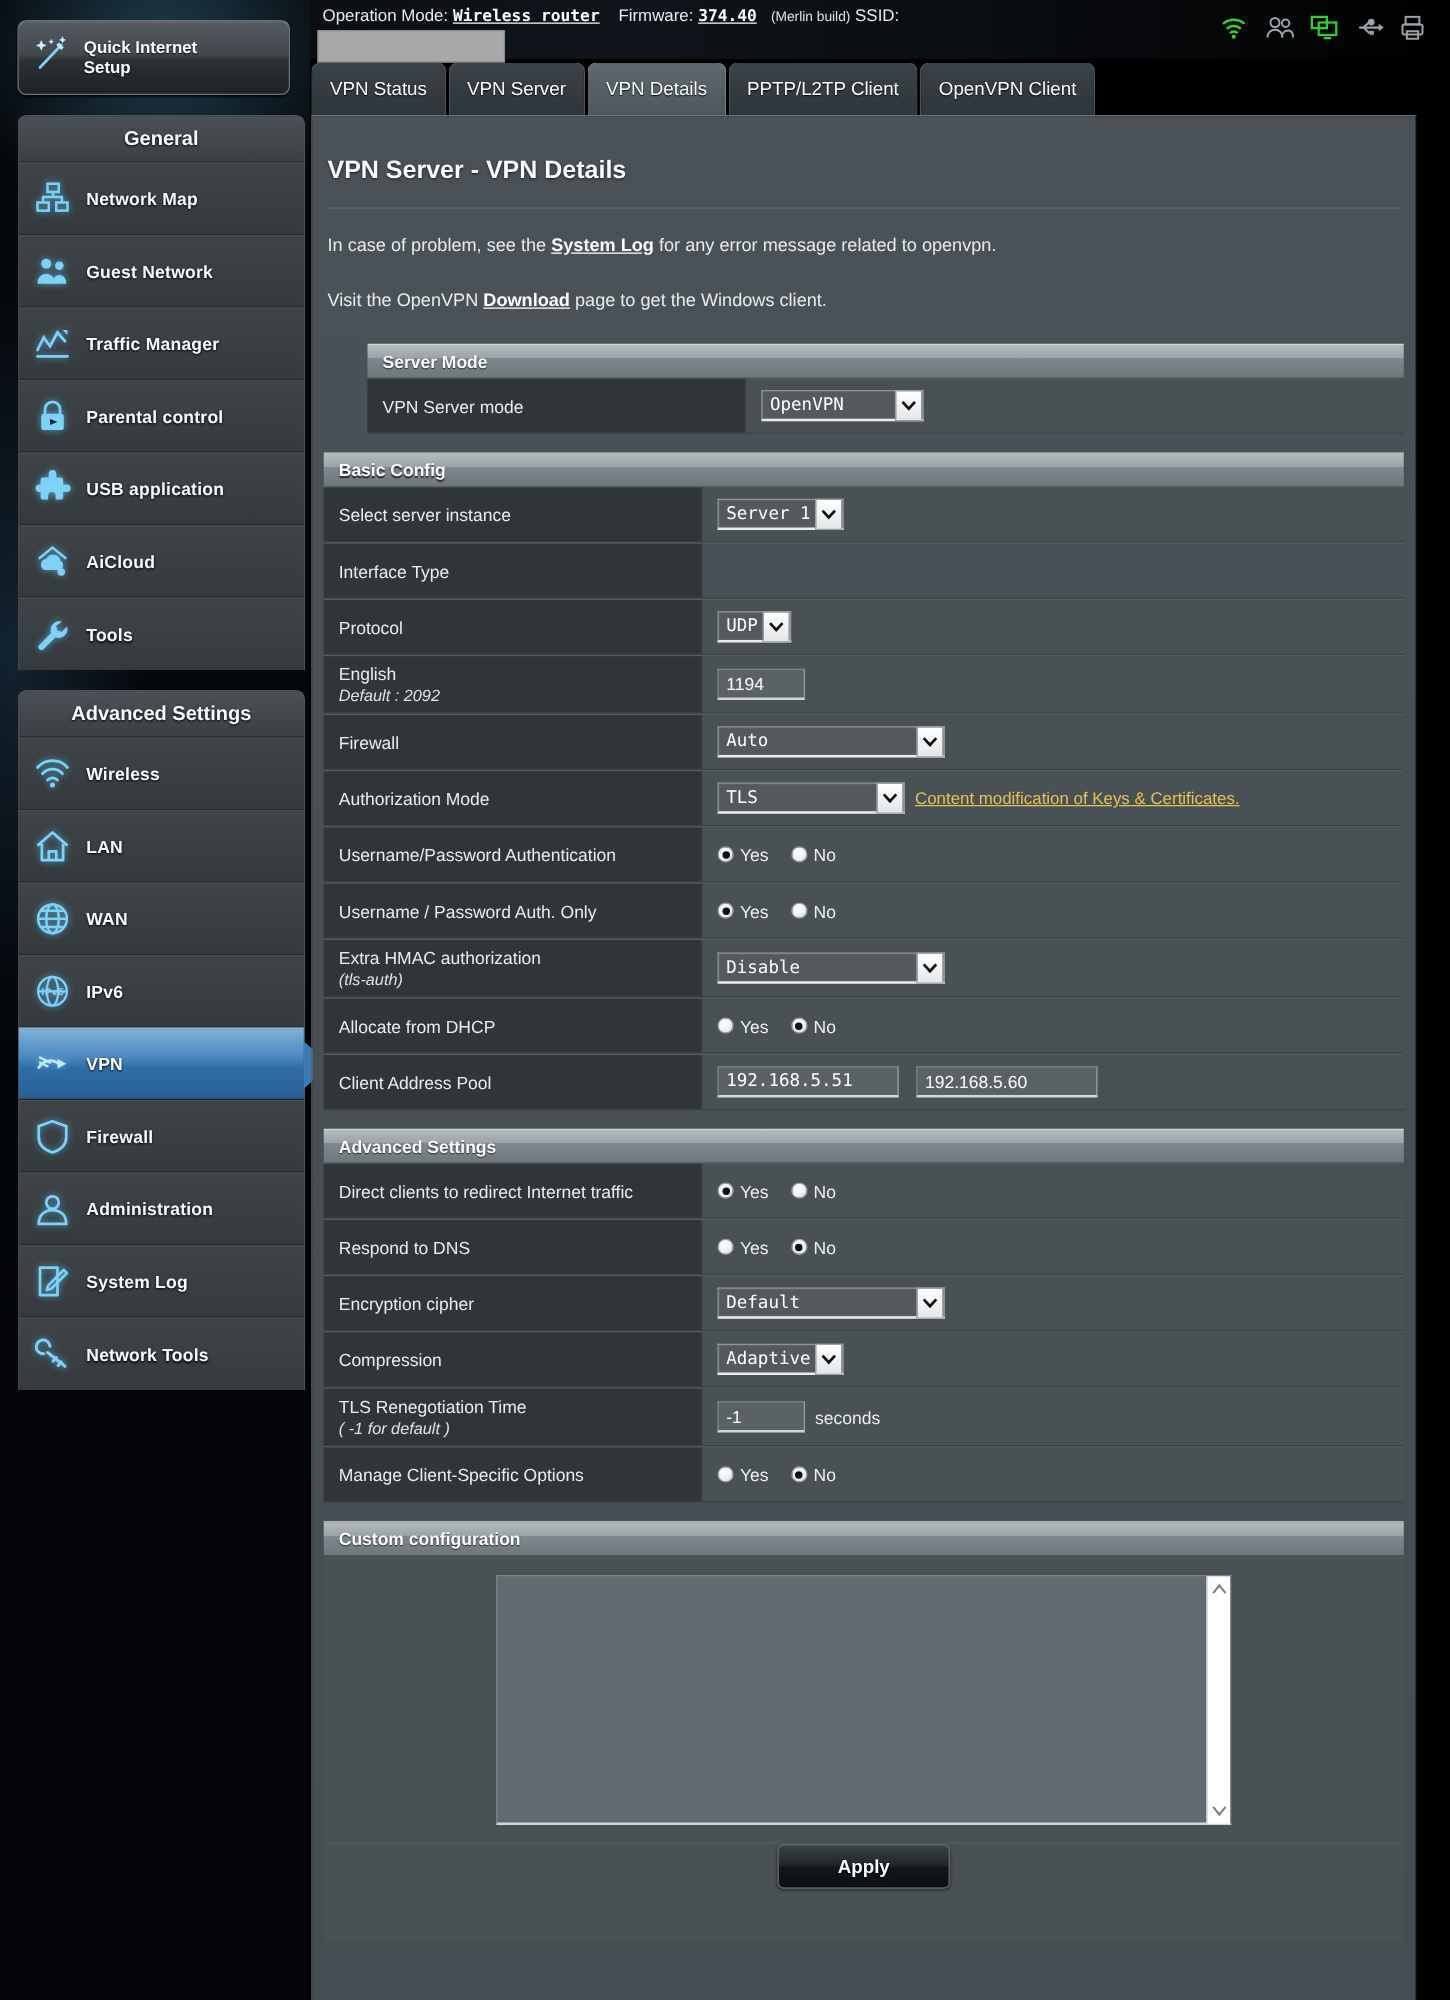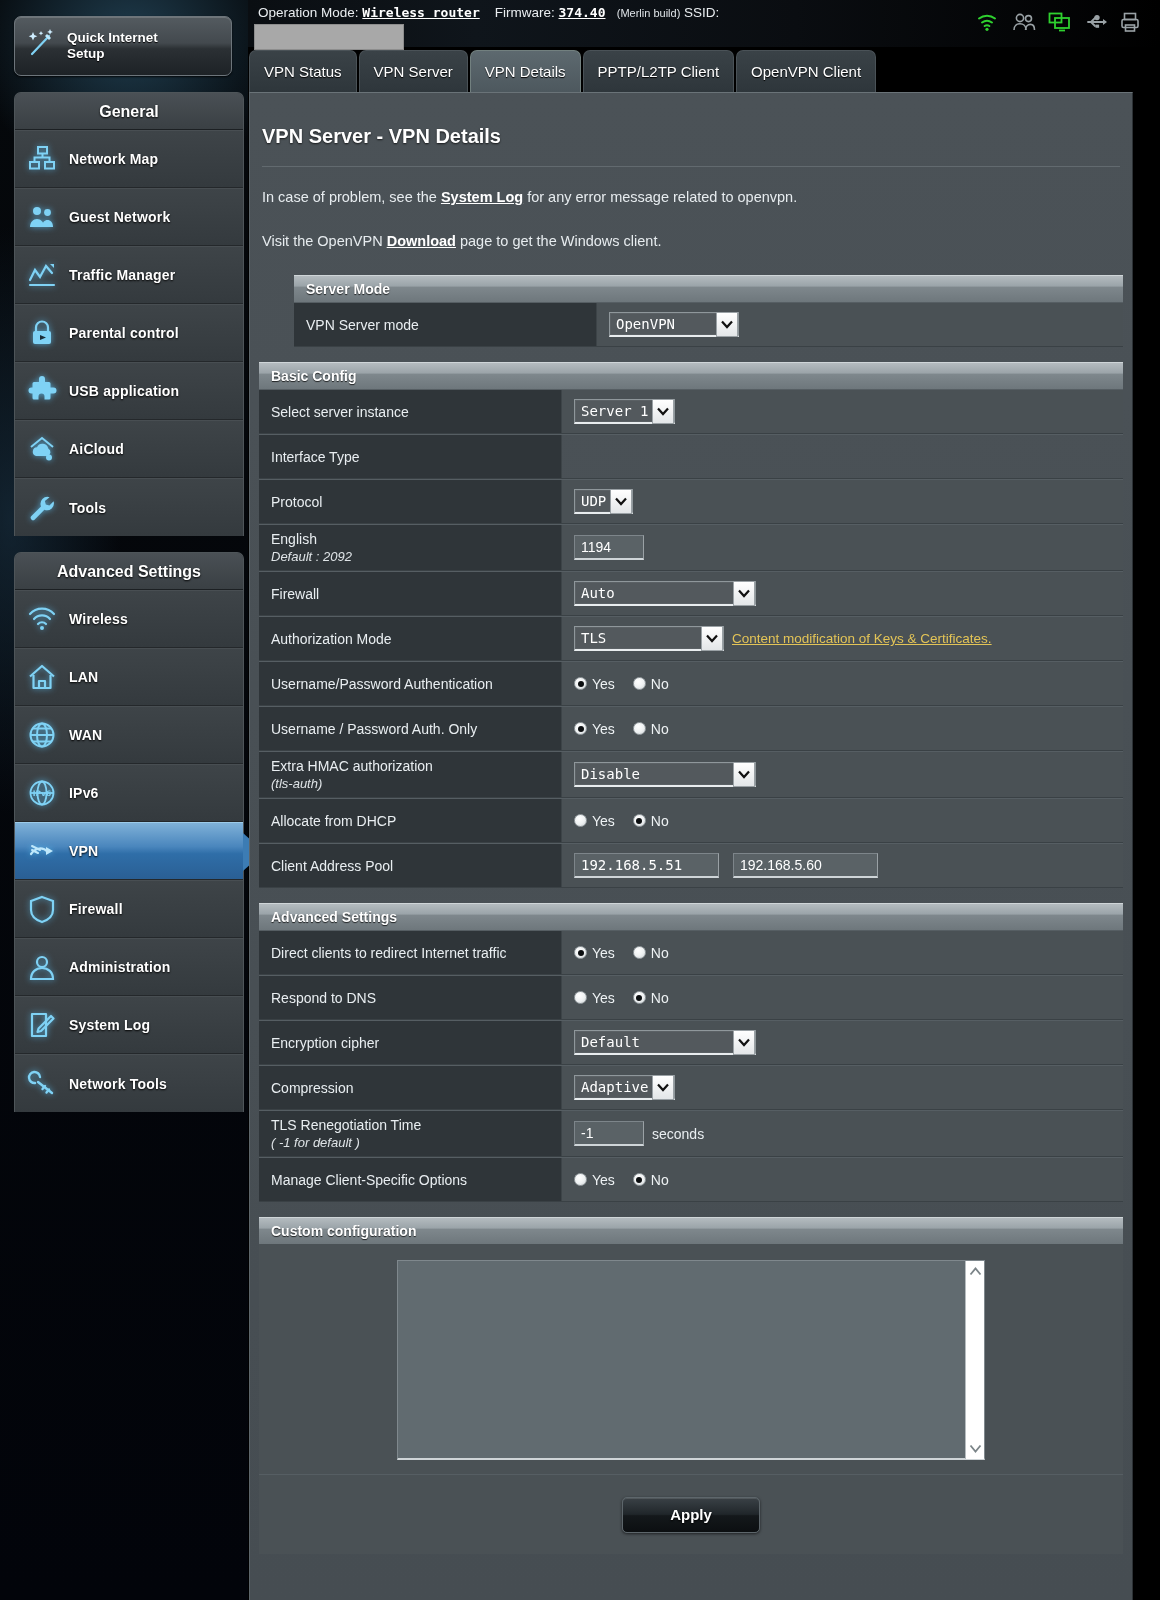--- a/index.html
+++ b/index.html
@@ -223,21 +223,21 @@
   }
   .cfg-scroll {
     position: absolute; right: 1px; top: 1px; width: 19px; height: 198px;
     background: #ffffff; border-left: 1px solid #b7bdc0;
     display: flex; flex-direction: column; justify-content: space-between; align-items: center;
     padding: 6px 0; cursor: pointer;
   }
   .cfg-scroll svg { display: block; }
 
   .apply-bar {
-    background: #4a5155; height: 80px; display: flex; align-items: center; justify-content: center;
+    background: #4a5155; height: 80px; display: flex; justify-content: center;
     margin: 0 9px; border-top: 1px solid #565e63;
   }
   .apply-btn {
     width: 138px; height: 36px; border-radius: 5px;
     background: linear-gradient(180deg,#3a4146 0%, #20262a 48%, #14181b 52%, #0c0f11 100%);
     border: 1px solid #5d666b;
     color: #ffffff; font-size: 15px; font-weight: bold;
     display: flex; align-items: center; justify-content: center;
     text-shadow: 0 1px 2px #000; cursor: pointer;
     box-shadow: 0 1px 3px rgba(0,0,0,.6), inset 0 1px 0 rgba(255,255,255,.12);

